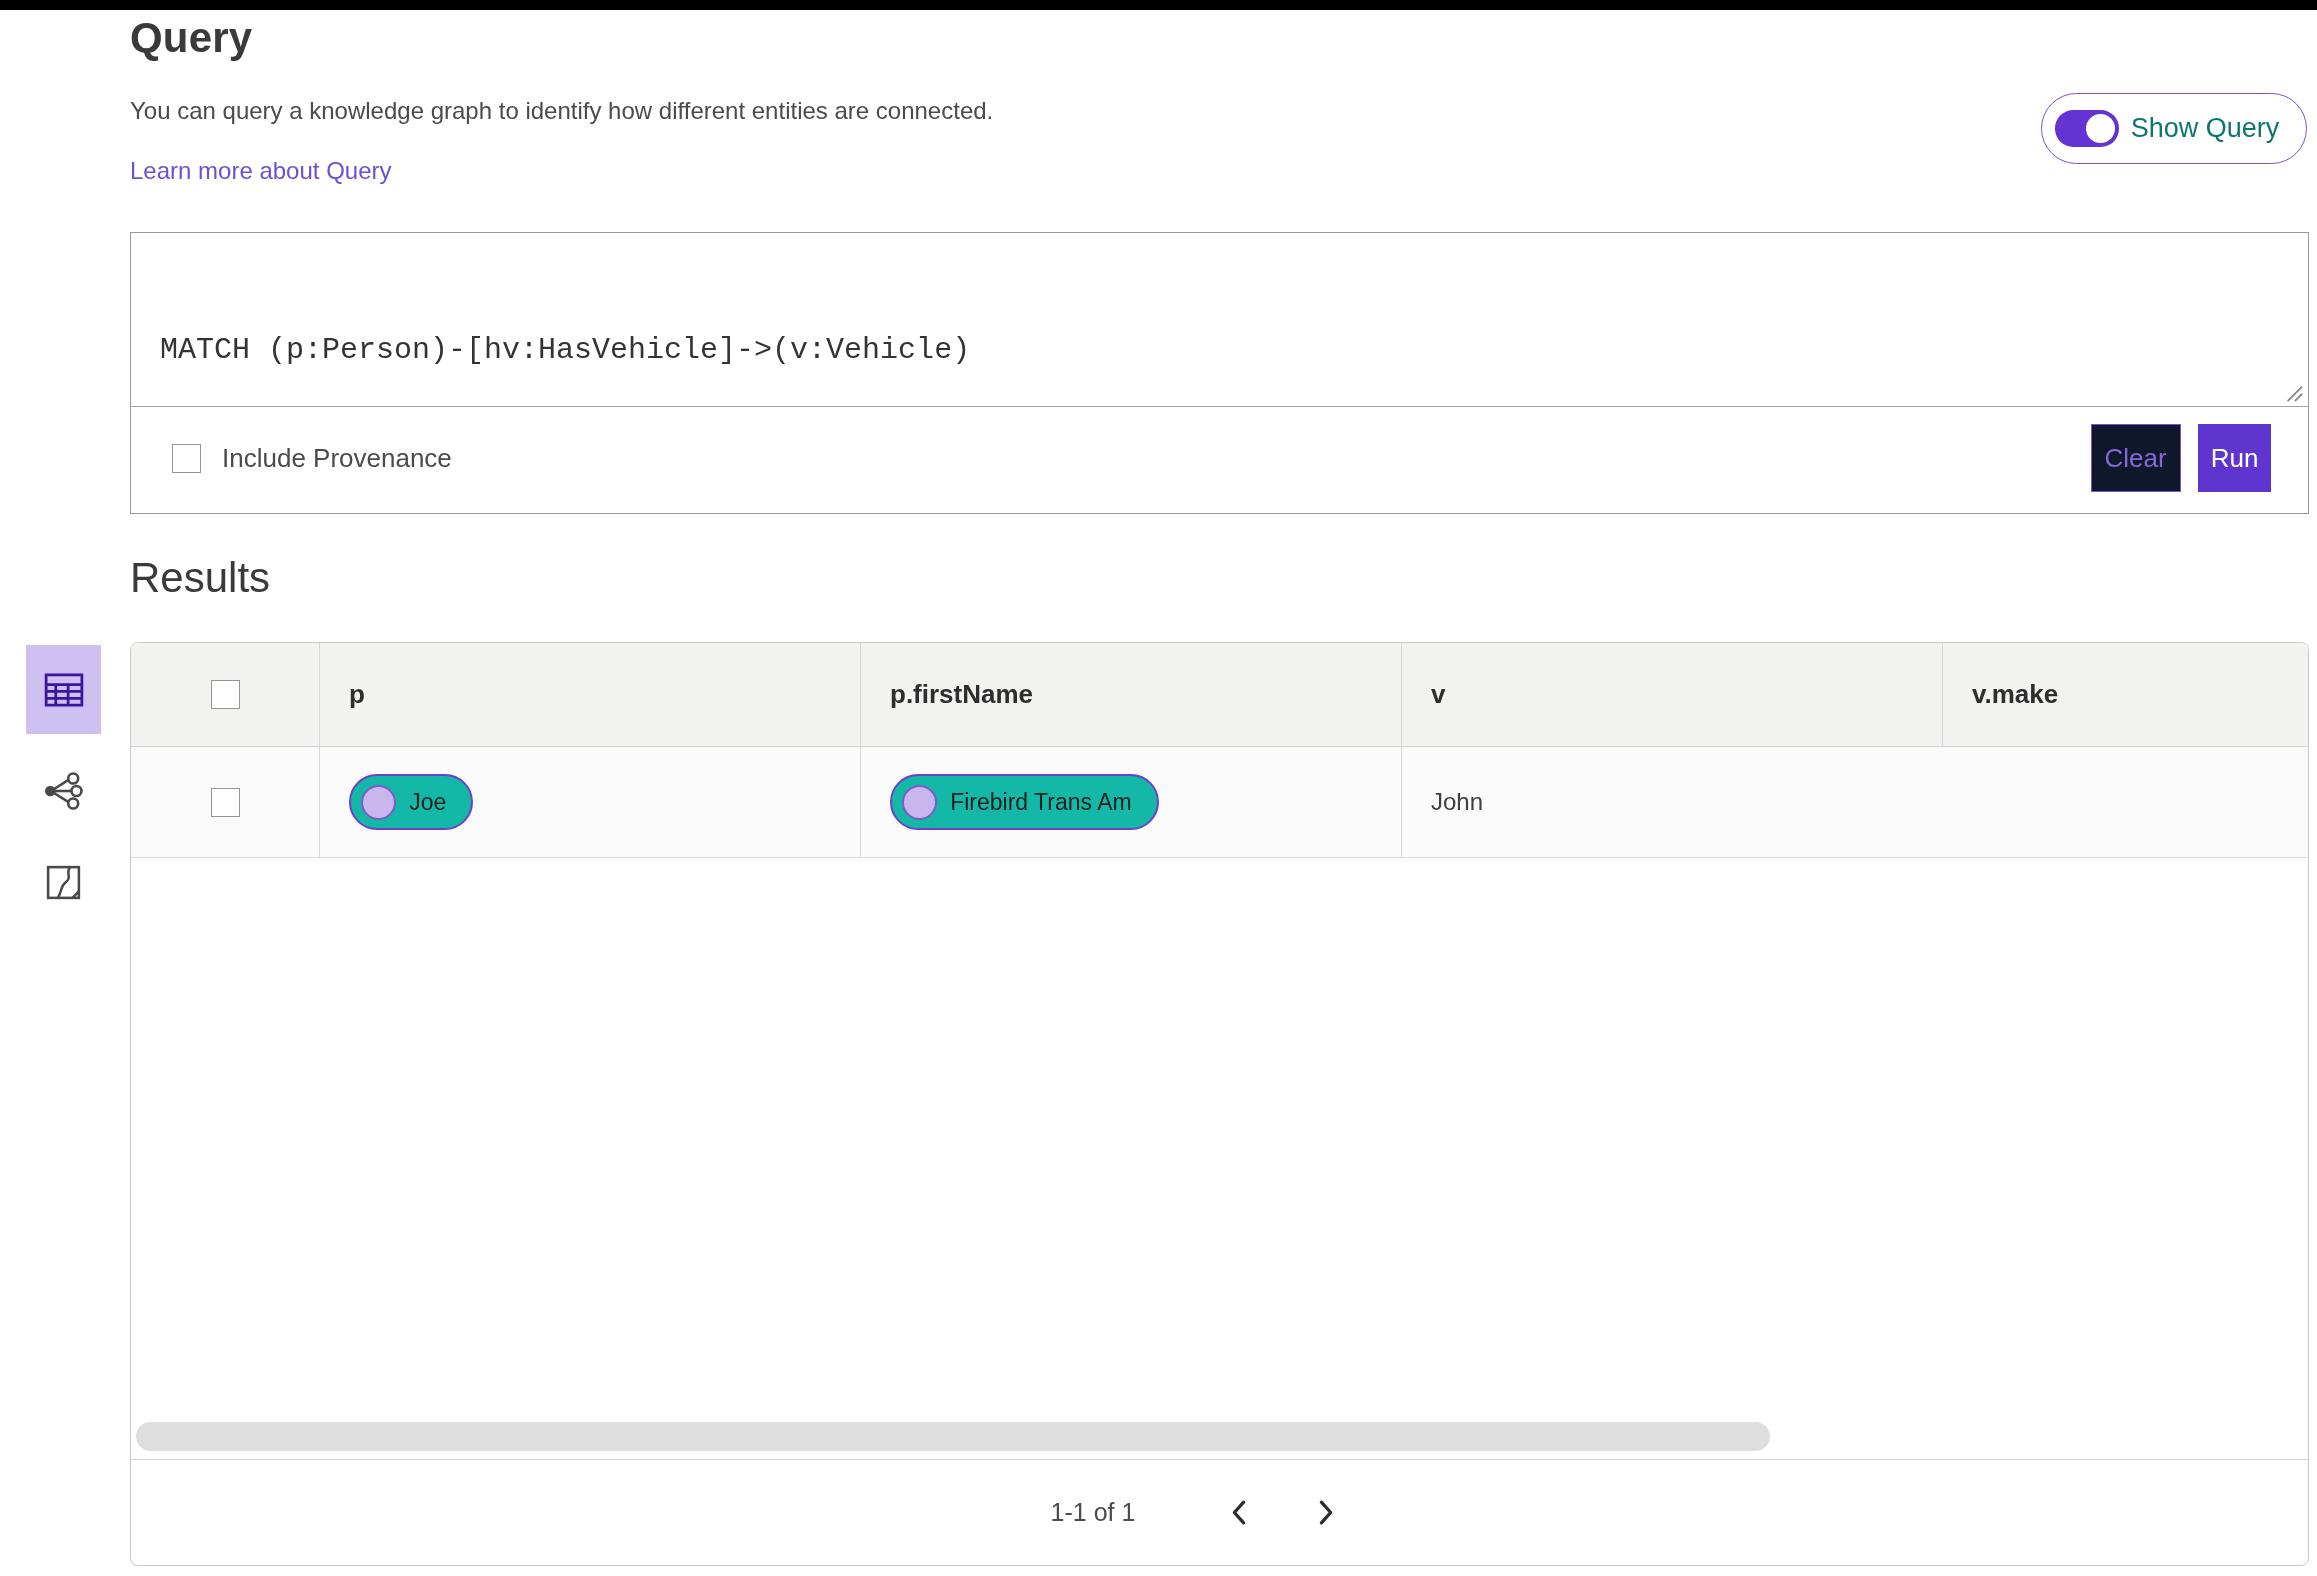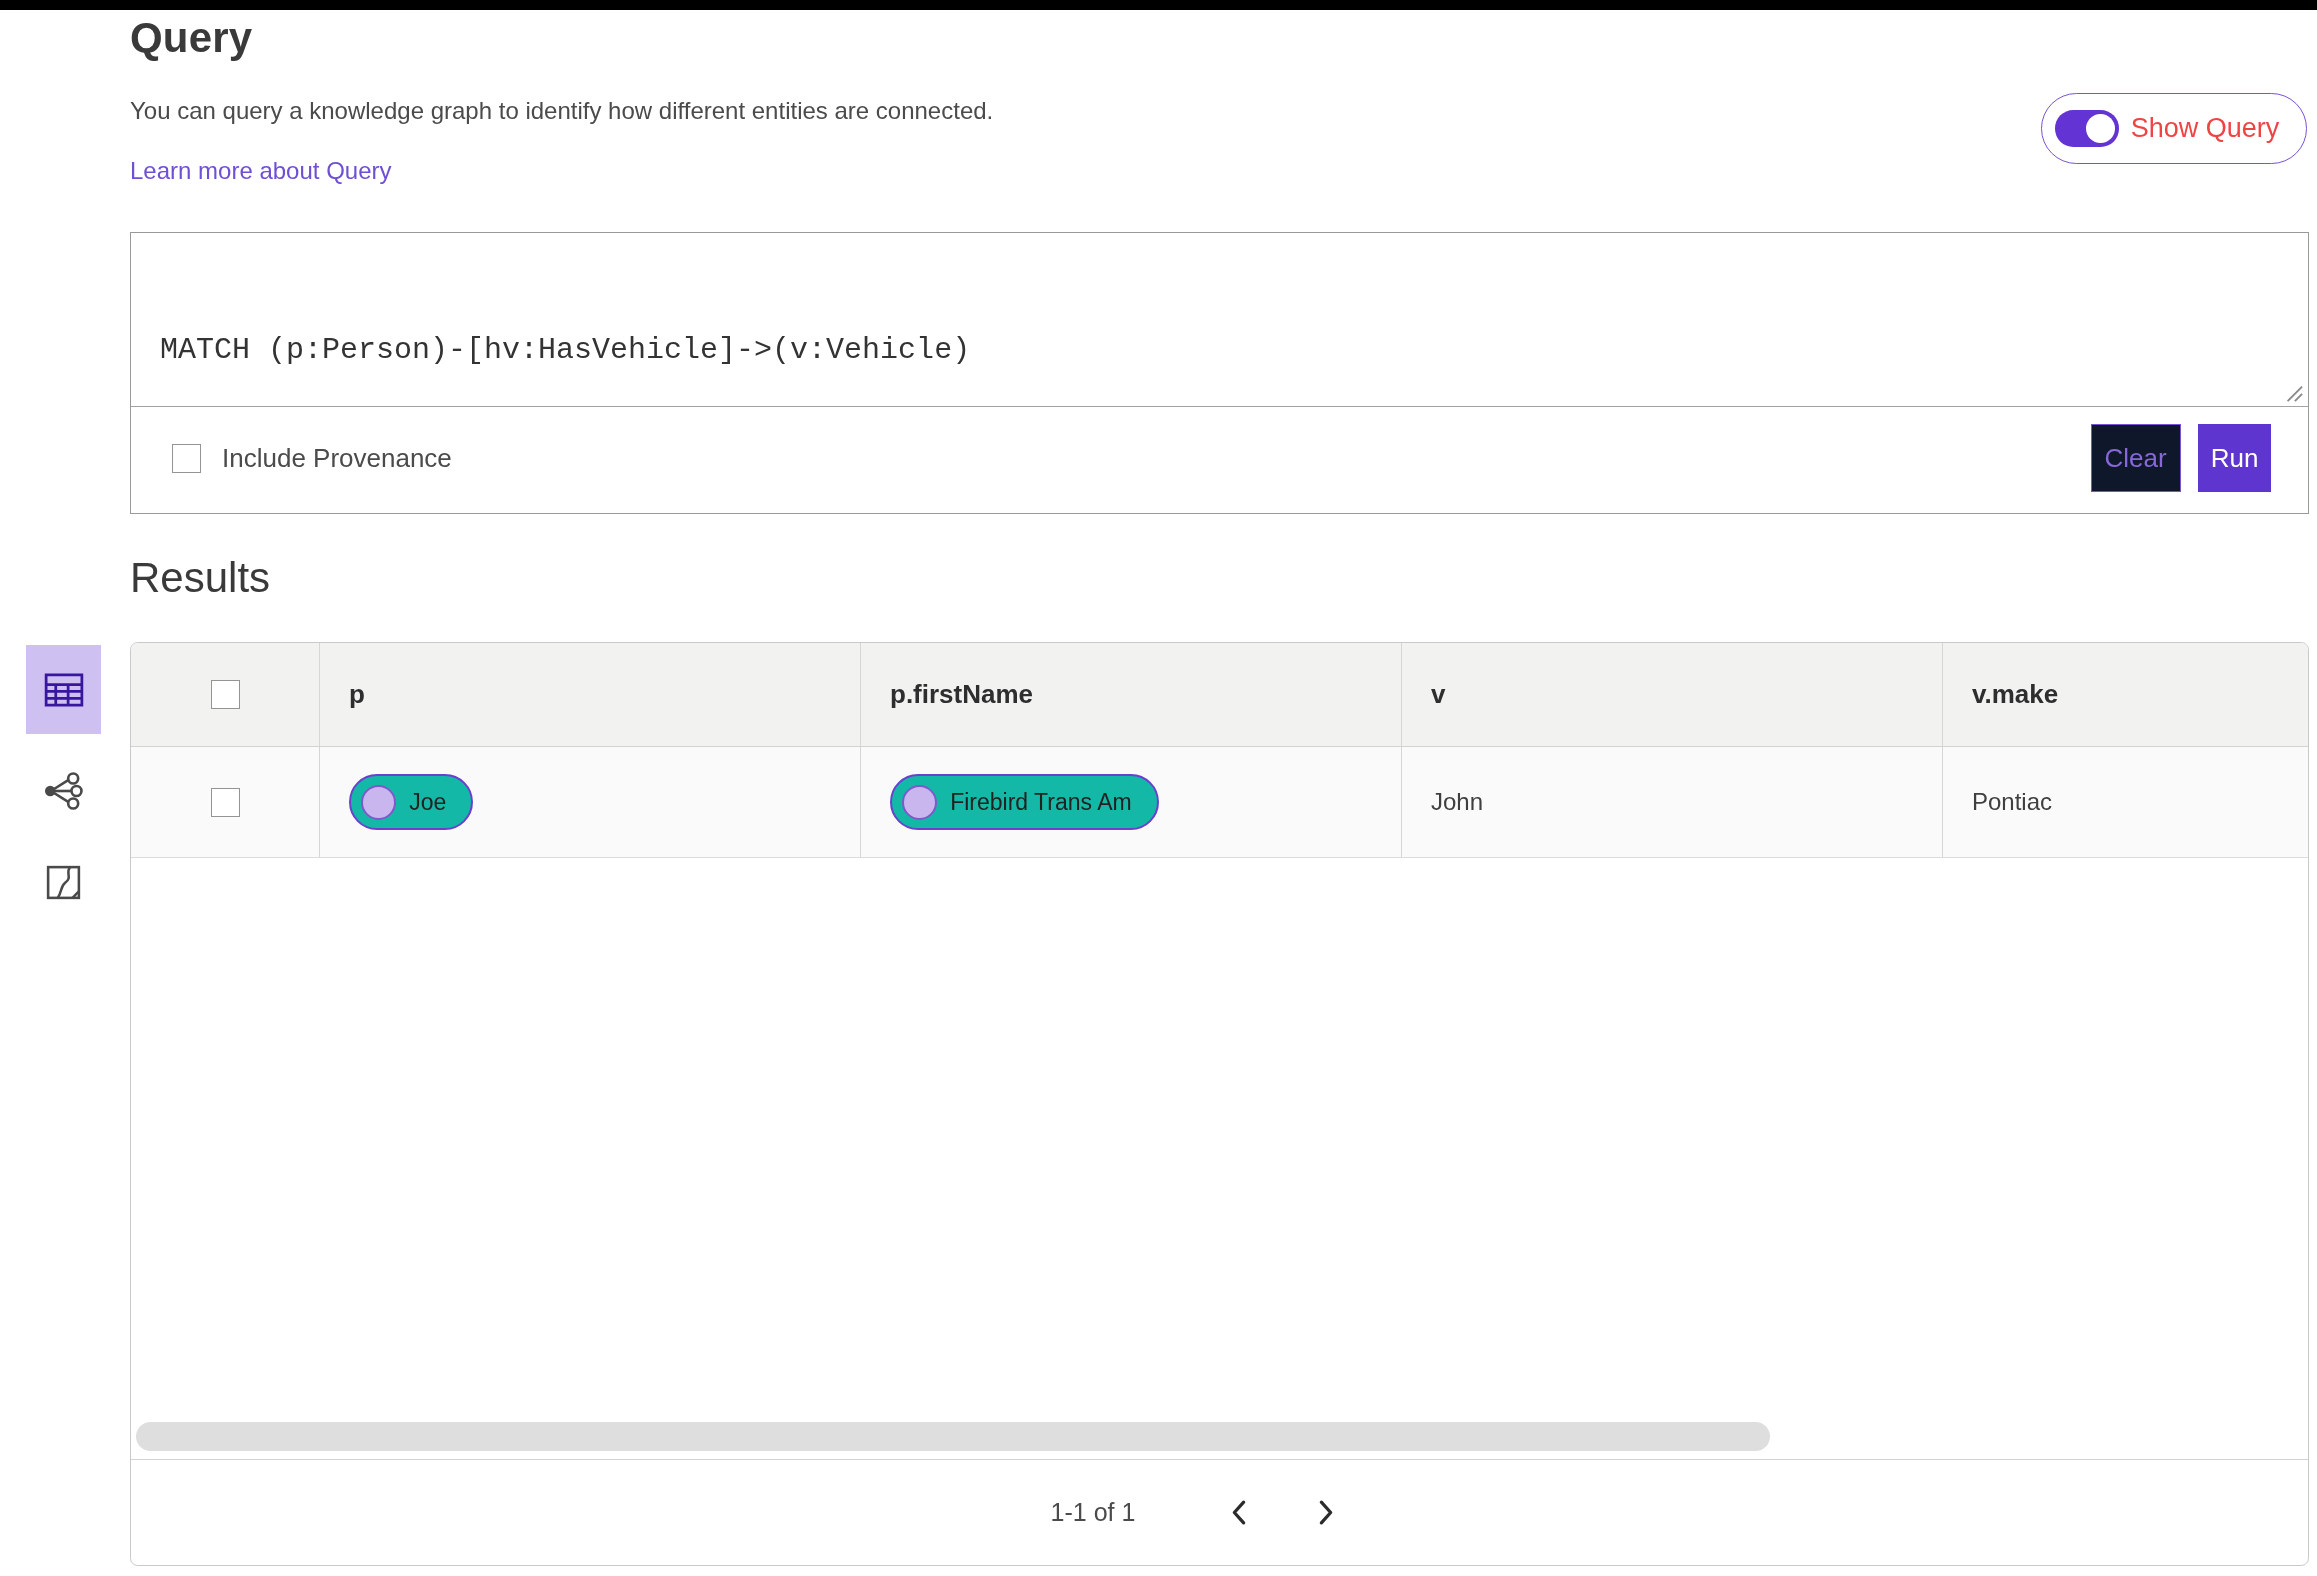--- a/index.html
+++ b/index.html
@@ -37,21 +37,21 @@
     padding: 0 27px 0 13.5px; background: #fff; cursor: pointer;
   }
   .toggle-track {
     width: 64px; height: 37px; border-radius: 18.3px;
     background: #6334d3; position: relative; flex: 0 0 auto;
   }
   .toggle-knob {
     position: absolute; right: 3.9px; top: 3.9px;
     width: 29px; height: 29px; border-radius: 50%; background: #fff;
   }
-  .show-query-label { font-size: 27px; color: #ef4444; }
+  .show-query-label { font-size: 27px; color: #0f766e; }
   
   .query-panel {
     position: absolute; left: 130px; top: 232px;
     width: 2179px; height: 282px;
     border: 1.9px solid #999999; background: #fff;
   }
   .code-area {
     position: relative; height: 174px;
     border-bottom: 1.9px solid #a3a3a3;
     padding: 25px 29px;
@@ -239,23 +239,20 @@
     </div>
     <div class="col col-v">
       <div class="entity-pill">
         <div class="entity-dot"></div>
         <span class="pill-label">Firebird Trans Am</span>
       </div>
     </div>
     <div class="col col-fn">
       <span class="cell-text">John</span>
     </div>
-    <div class="col col-make">
-      <span class="cell-text">Pontiac</span>
-    </div>
   </div>
 
   <div class="t-body">
     <div class="hscroll-thumb"></div>
   </div>
 
   <div class="t-footer">
     <span class="range-label">1-1 of 1</span>
     <button class="page-btn">
       <svg width="25" height="33" viewBox="0 0 24 32">

